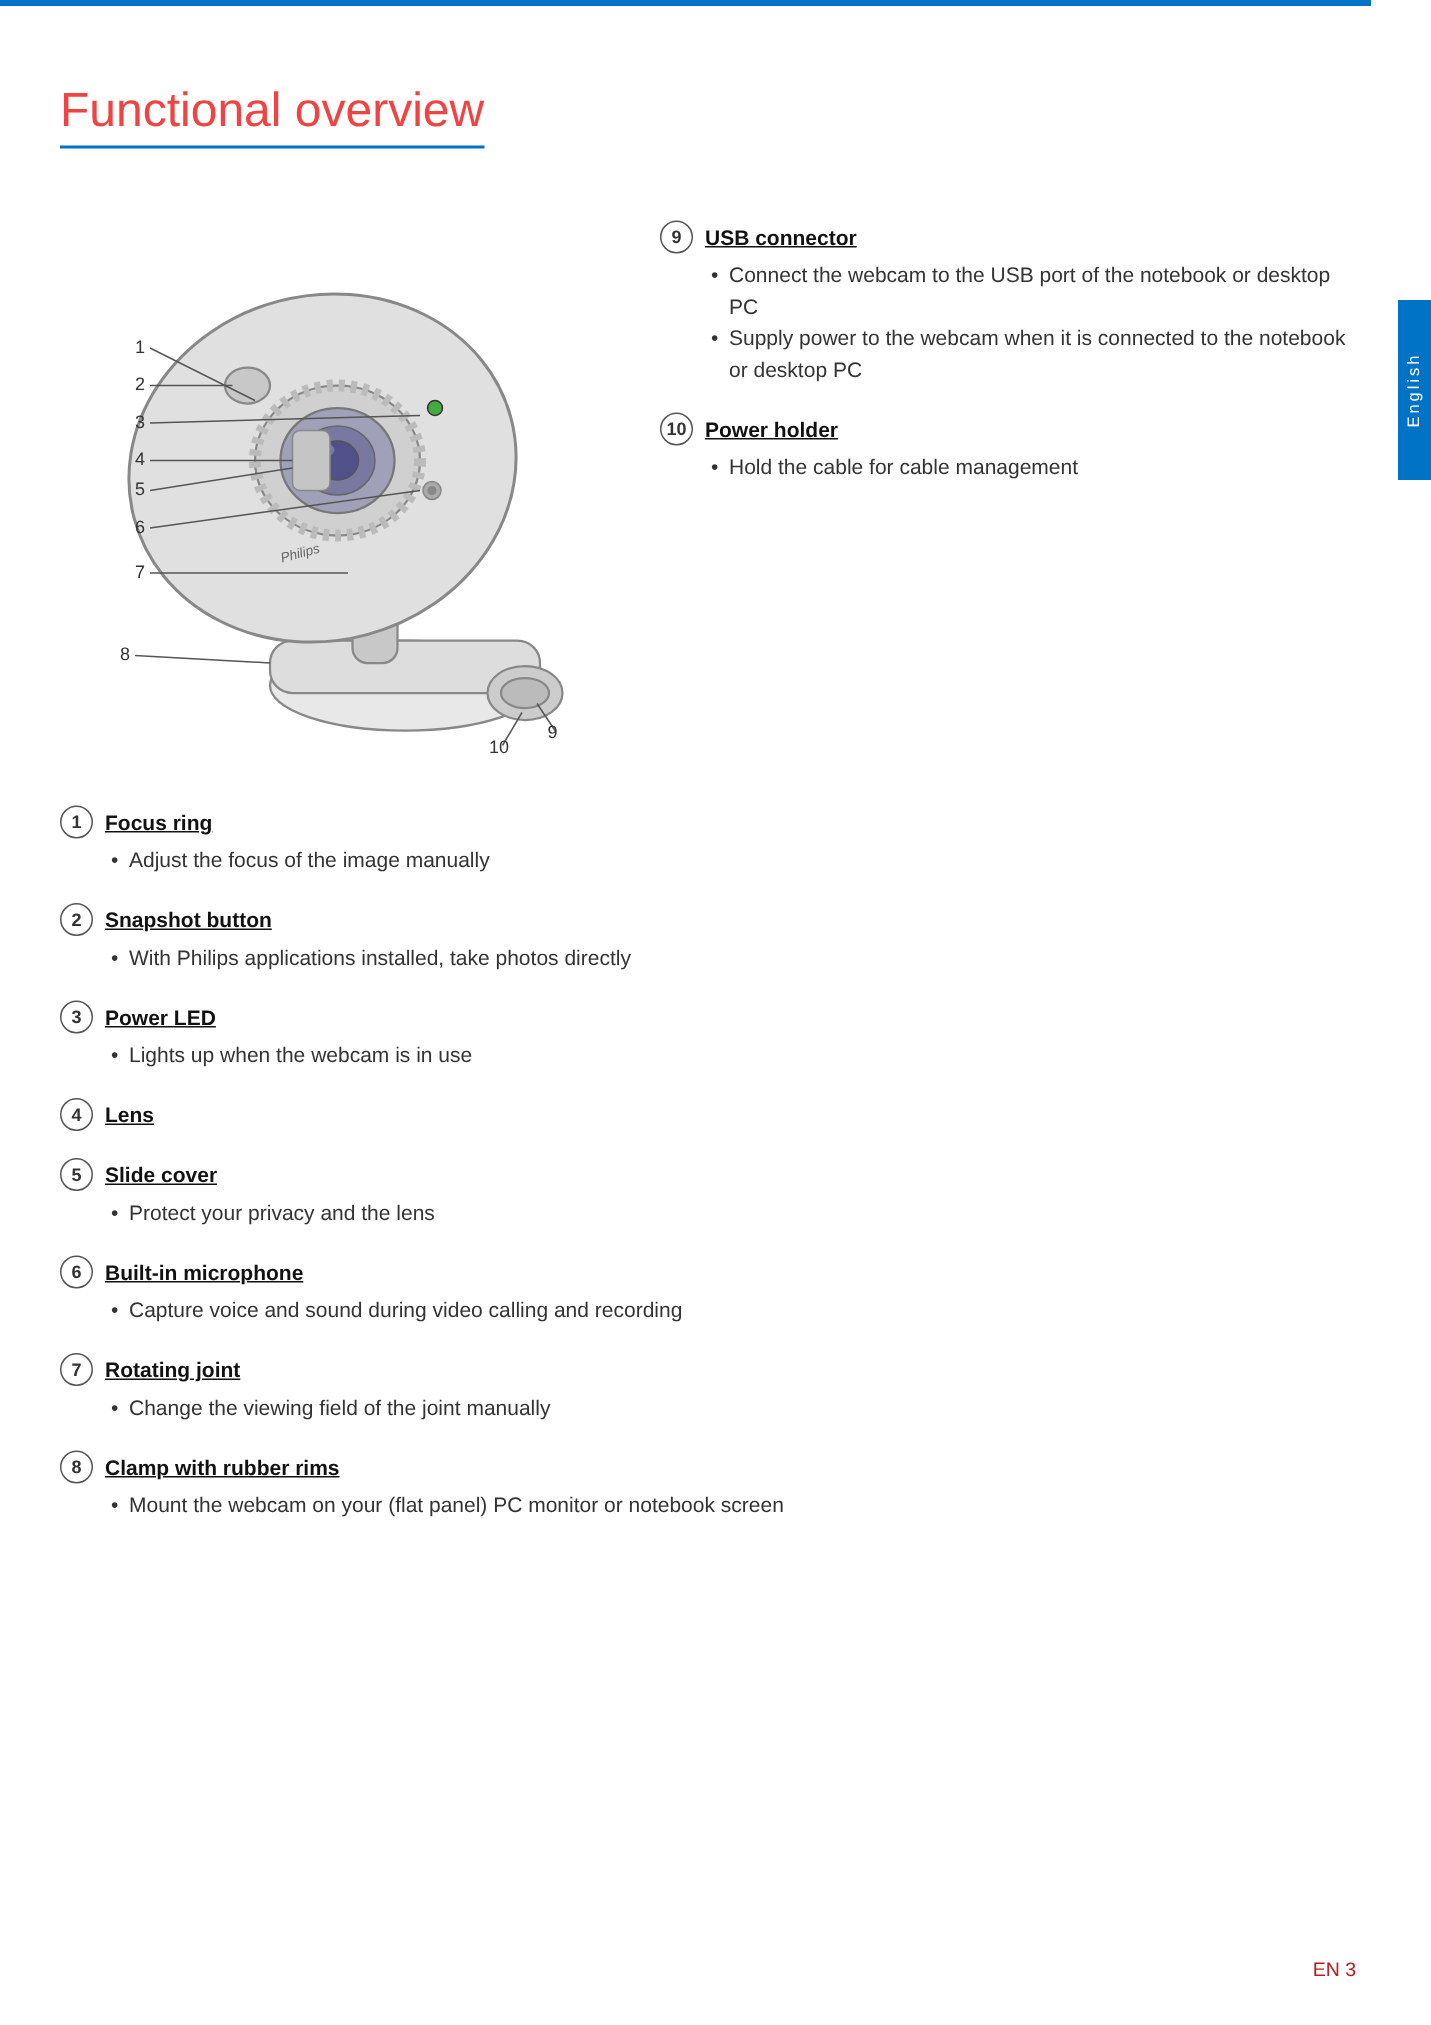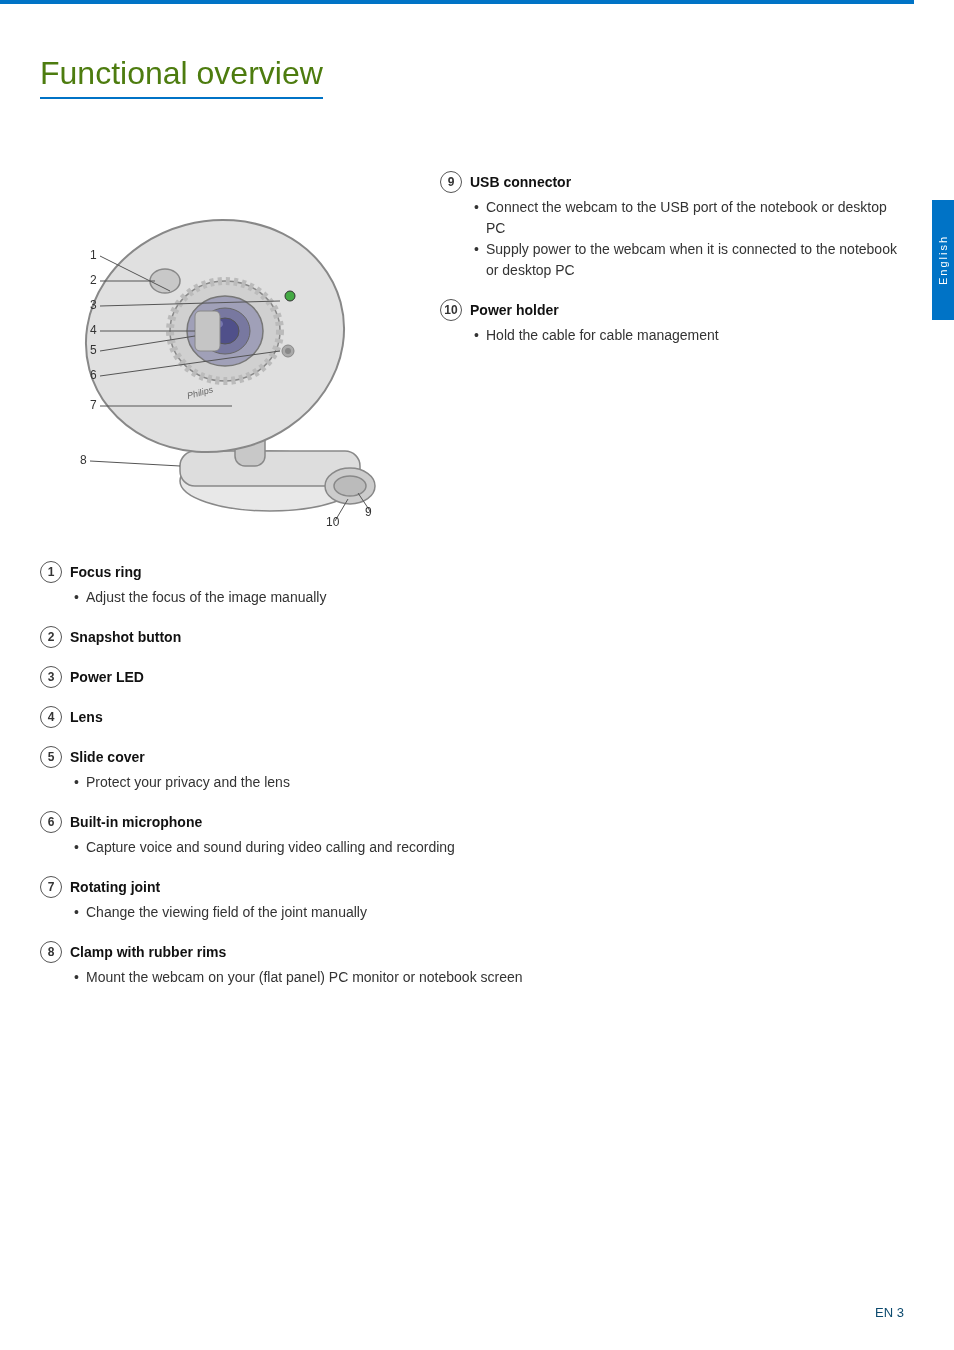--- a/index.html
+++ b/index.html
@@ -49,30 +49,30 @@
       transform: rotate(180deg);
       letter-spacing: 2px;
     }
 
     
     .page-number {
       position: absolute;
       bottom: 30px;
       right: 50px;
       font-size: 13px;
-      color: #0c4a6e;
+      color: #b91c1c;
     }
 
     
     .page-title {
       font-size: 32px;
       font-weight: normal;
-      color: #4d7c0f;
+      color: #ef4444;
       margin-top: 25px;
-      margin-bottom: 32px;
+      margin-bottom: 8px;
       border-bottom: 2px solid #0073c6;
       padding-bottom: 5px;
       display: inline-block;
     }
 
     
     .content-layout {
       display: flex;
       gap: 20px;
       margin-top: 10px;
@@ -129,20 +129,21 @@
       font-size: 12px;
       font-weight: bold;
       color: #333;
       flex-shrink: 0;
     }
 
     .feature-title {
       font-weight: bold;
       font-size: 14px;
       color: #111;
+      text-decoration: underline;
     }
 
     .feature-bullets {
       margin-left: 34px;
       list-style: none;
     }
 
     .feature-bullets li {
       font-size: 14px;
       color: #333;
@@ -280,27 +281,33 @@
       <ul class="feature-bullets">
         <li>Adjust the focus of the image manually</li>
       </ul>
     </div>
 
     <div class="feature-item">
       <div class="feature-header">
         <span class="feature-number">2</span>
         <span class="feature-title">Snapshot button</span>
       </div>
+      <ul class="feature-bullets">
+        <li>With Philips applications installed, take photos directly</li>
+      </ul>
     </div>
 
     <div class="feature-item">
       <div class="feature-header">
         <span class="feature-number">3</span>
         <span class="feature-title">Power LED</span>
       </div>
+      <ul class="feature-bullets">
+        <li>Lights up when the webcam is in use</li>
+      </ul>
     </div>
 
     <div class="feature-item">
       <div class="feature-header">
         <span class="feature-number">4</span>
         <span class="feature-title">Lens</span>
       </div>
     </div>
 
     <div class="feature-item">

